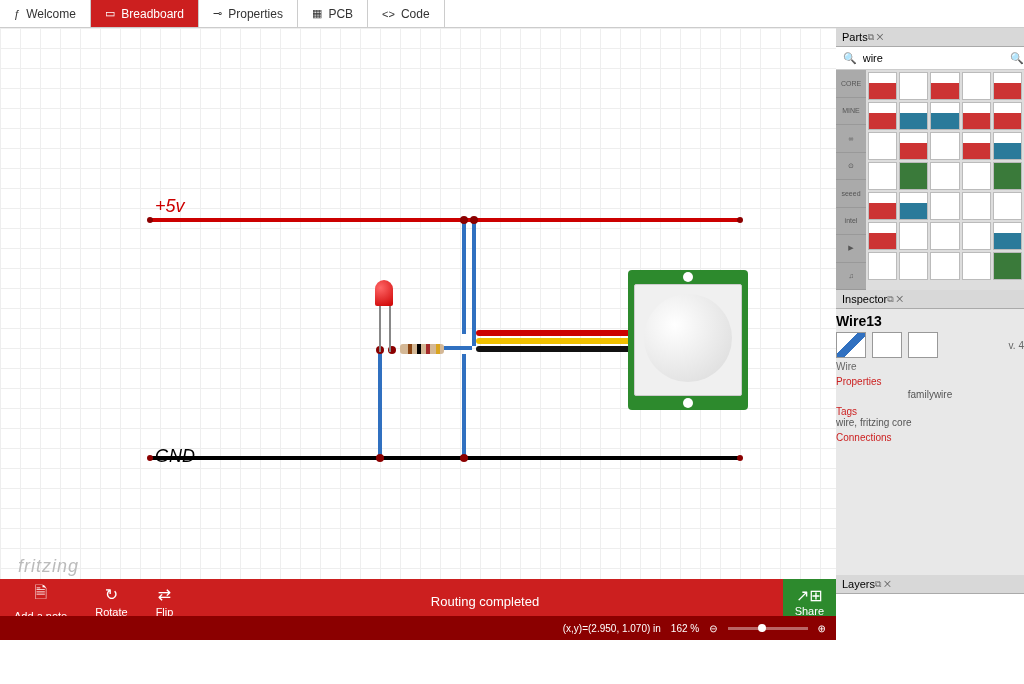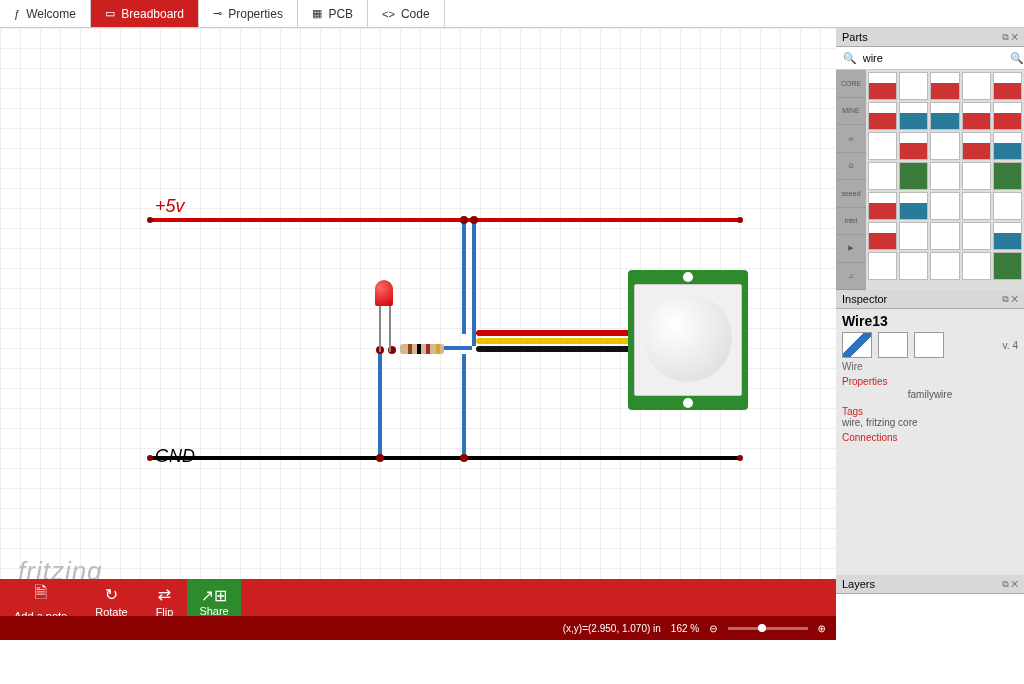--- a/index.html
+++ b/index.html
@@ -35,38 +35,38 @@
 .resistor { position: absolute; left: 400px; top: 316px; width: 44px; height: 10px; background: linear-gradient(90deg, #d4b896 0%, #d4b896 18%, #8b4513 18%, #8b4513 28%, #d4b896 28%, #d4b896 38%, #000 38%, #000 48%, #d4b896 48%, #d4b896 58%, #a52a2a 58%, #a52a2a 68%, #d4b896 68%, #d4b896 82%, #daa520 82%, #daa520 92%, #d4b896 92%); border-radius: 3px; }
 
 .pir { position: absolute; left: 628px; top: 242px; width: 120px; height: 140px; }
 .pir-pcb { position: absolute; inset: 0; background: #2d8a2d; border-radius: 4px; }
 .pir-hole { position: absolute; width: 10px; height: 10px; background: #fff; border-radius: 50%; left: 55px; }
 .pir-body { position: absolute; left: 6px; top: 14px; width: 108px; height: 112px; background: #f0f0f0; border: 1px solid #ccc; border-radius: 2px; }
 .pir-dome { position: absolute; left: 16px; top: 24px; width: 88px; height: 88px; background: radial-gradient(circle at 35% 35%, #fff, #d8d8d8); border-radius: 50%; }
 
 .pir-wire { position: absolute; height: 6px; border-radius: 3px; }
 
-.brand { position: absolute; left: 18px; top: 528px; font-size: 26px; color: #bbb; letter-spacing: 1px; }
+.brand { position: absolute; left: 18px; top: 528px; font-size: 18px; color: #bbb; letter-spacing: 1px; }
 
 .sidebar { width: 188px; background: #e8e8e8; display: flex; flex-direction: column; font-size: 11px; }
-.panel-header { display: flex; justify-content: space-between; align-items: center; padding: 3px 6px; background: #d8d8d8; border-bottom: 1px solid #aaa; font-size: 11px; }
+.panel-header { display: flex; justify-content: flex-start; align-items: center; padding: 3px 6px; background: #d8d8d8; border-bottom: 1px solid #aaa; font-size: 11px; }
 .panel-header .pin { font-size: 9px; color: #666; }
 .search-row { display: flex; align-items: center; padding: 3px; background: #fff; border-bottom: 1px solid #ccc; }
 .search-row input { flex: 1; border: none; outline: none; font-size: 11px; padding: 2px; }
 .parts-area { display: flex; height: 220px; }
 .parts-cats { width: 30px; background: #aaa; display: flex; flex-direction: column; }
 .parts-cat { height: 28px; font-size: 7px; color: #555; display: flex; align-items: center; justify-content: center; border-bottom: 1px solid #999; cursor: pointer; }
 .parts-grid { flex: 1; display: grid; grid-template-columns: repeat(5, 1fr); grid-auto-rows: 28px; gap: 2px; padding: 2px; overflow: hidden; background: #ddd; }
 .part-thumb { background: #fff; border: 1px solid #bbb; cursor: pointer; }
 .part-thumb.red { background: linear-gradient(#fff 40%, #cc3333 40%); }
 .part-thumb.blue { background: linear-gradient(#fff 40%, #2a7a9a 40%); }
 .part-thumb.green { background: #3a7a3a; }
 
 .inspector { flex: 1; background: #e8e8e8; overflow: hidden; }
-.insp-body { padding: 4px 6px; font-size: 10px; }
+.insp-body { padding: 4px 0; font-size: 10px; }
 .insp-title { font-size: 14px; font-weight: bold; }
 .insp-row { display: flex; align-items: center; gap: 6px; margin: 3px 0; }
 .insp-thumb { width: 30px; height: 26px; background: #fff; border: 1px solid #999; }
 .insp-thumb.wire { background: linear-gradient(135deg, #fff 40%, #3070c0 40%, #3070c0 60%, #fff 60%); }
 .insp-section { color: #cc1f1f; font-weight: normal; margin-top: 4px; font-size: 10px; }
 .insp-prop { display: flex; justify-content: center; padding: 2px 0; color: #555; }
 .insp-select { border: 1px solid #aaa; font-size: 10px; padding: 1px 4px; background: #fff; }
 
 .layers-body { padding: 3px 6px; font-size: 10px; }
 .layer-item { padding: 2px 0; color: #444; }
@@ -257,20 +257,21 @@
       <span>Add a note</span>
     </div>
   <div class="bb-btn">
       <span class="bb-icon">↻</span>
       <span>Rotate</span>
     </div>
   <div class="bb-btn">
       <span class="bb-icon">⇄</span>
       <span>Flip</span>
     </div>
+  <div class="bb-center">Routing completed</div>
   <div class="bb-share">
       <span class="bb-icon">↗⊞</span>
       <span>Share</span>
     </div>
 </div>
 
 <div class="status-bar">
   <span>(x,y)=(2.950, 1.070) in</span>
   <span>162 %</span>
   <span>⊖</span>

